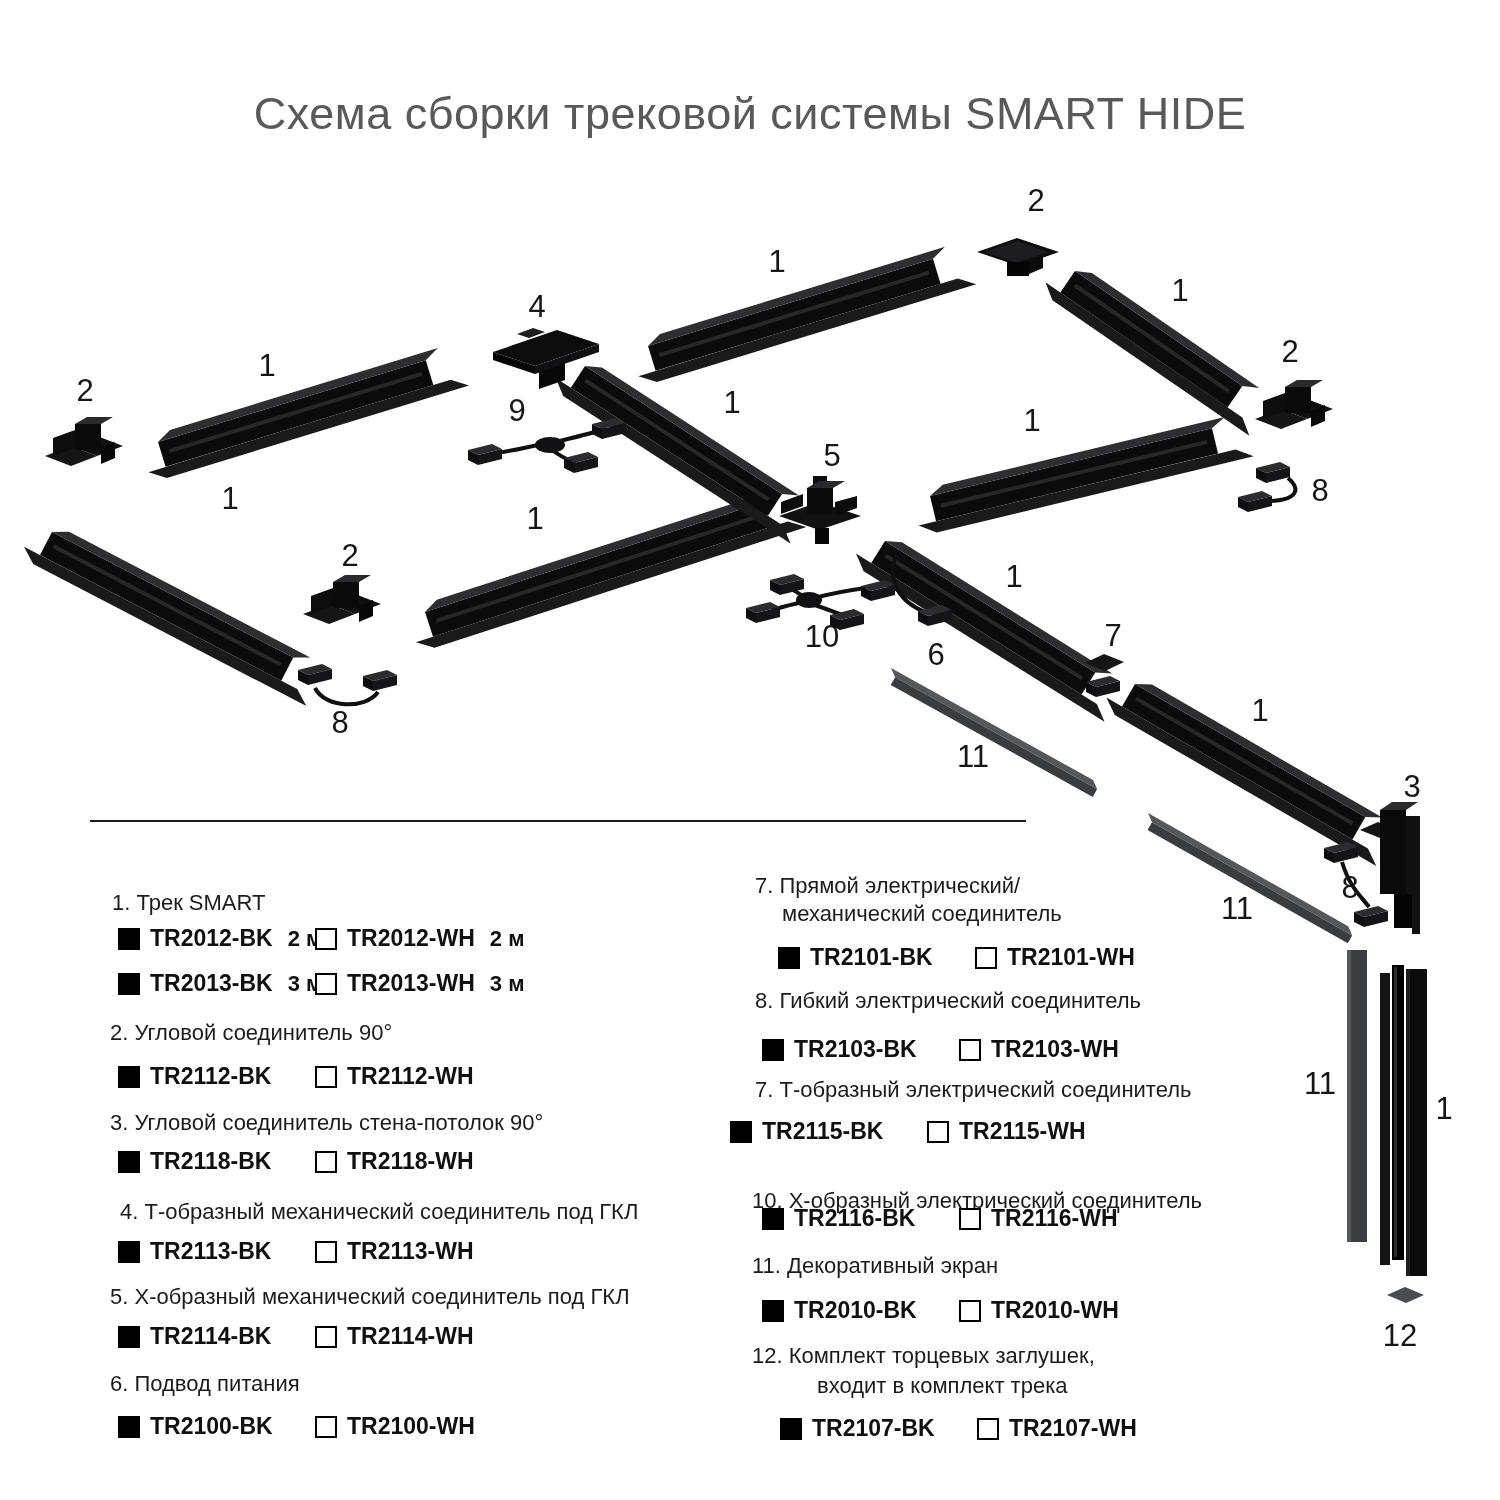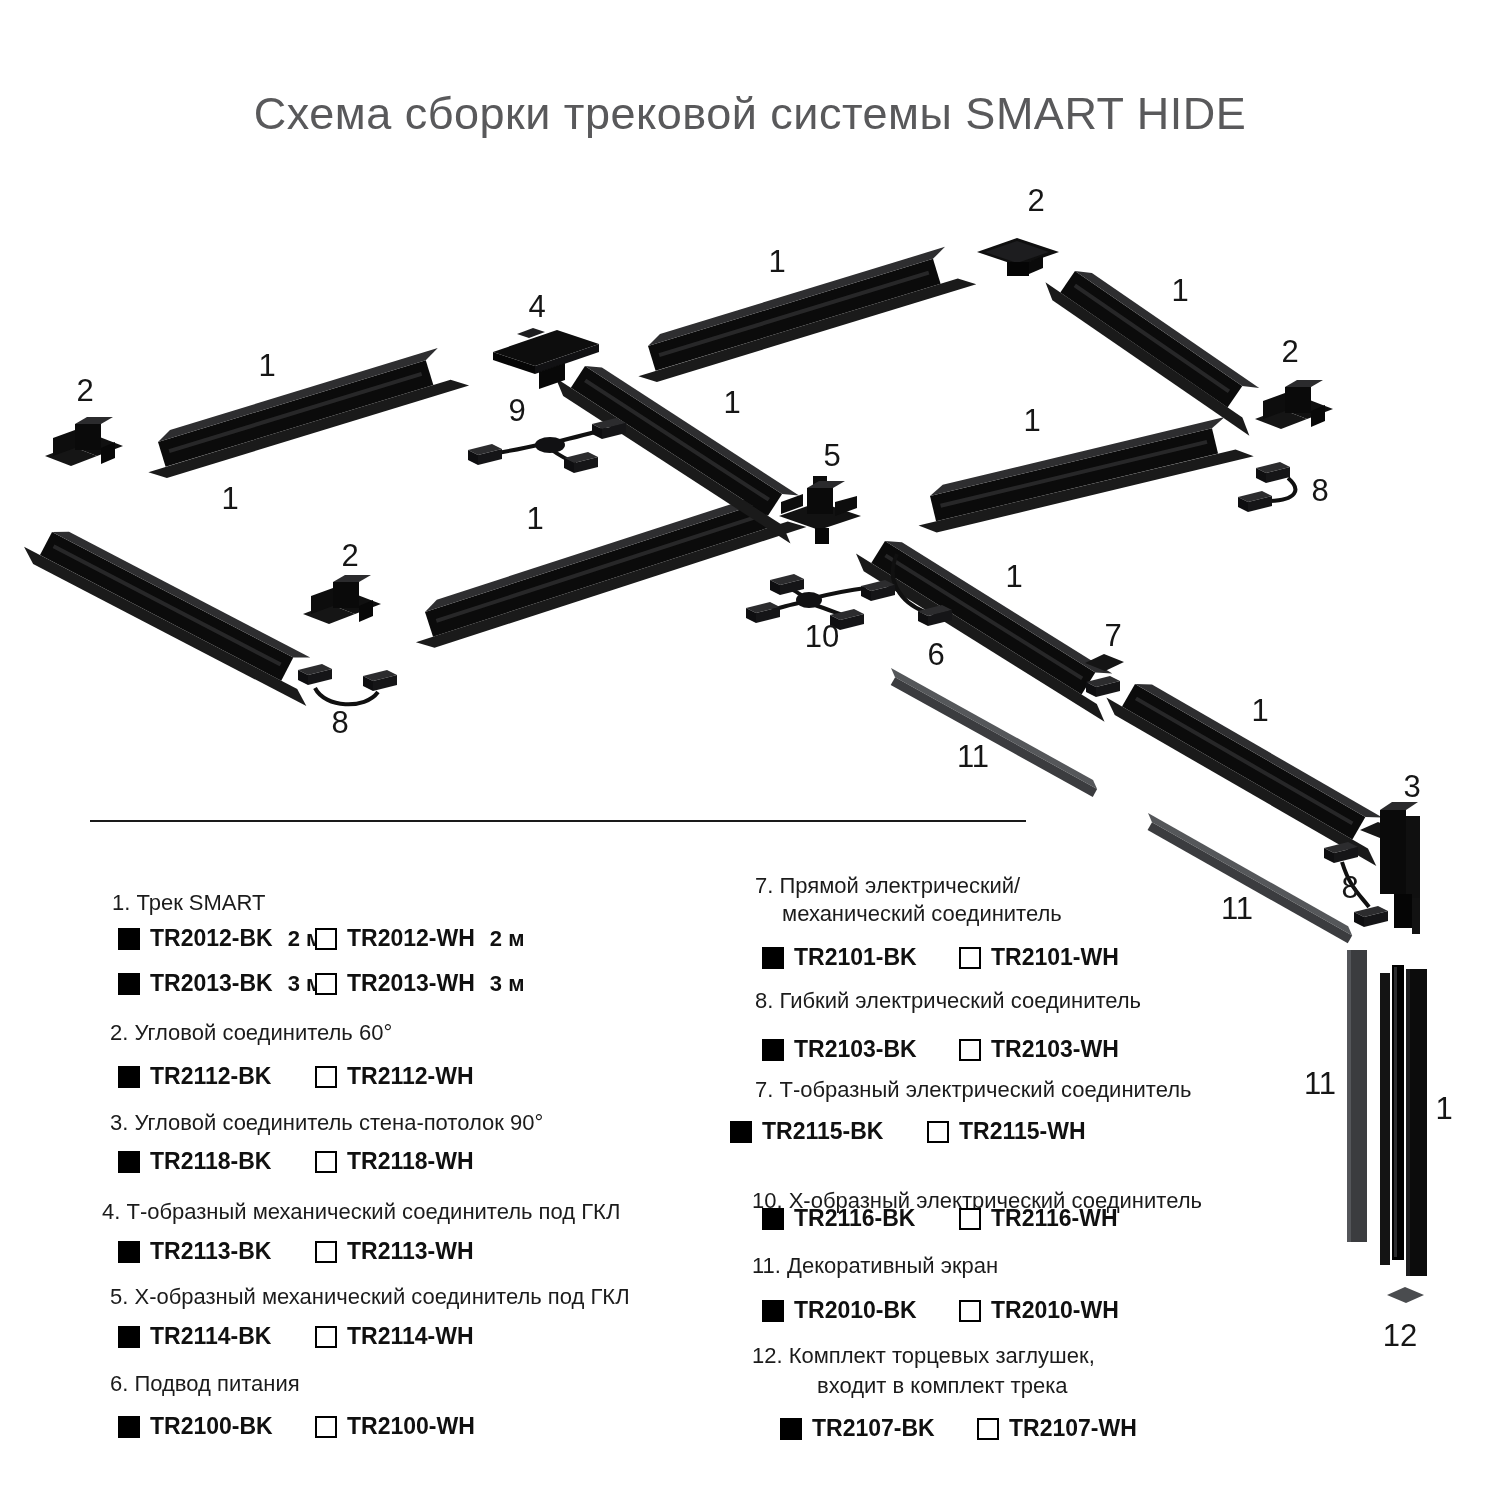--- a/index.html
+++ b/index.html
@@ -267,21 +267,21 @@
     <span class="code">TR2013-BK</span>
     <span class="size">3 м</span>
   </span>
   <span class="grp grp2">
     <span class="sw white"></span>
     <span class="code">TR2013-WH</span>
     <span class="size">3 м</span>
   </span>
 </div>
 
-<div class="lname" style="left:110px;top:1020px">2. Угловой соединитель 60°</div>
+<div class="lname" style="left:110px;top:1020px">2. Угловой соединитель 90°</div>
 <div class="crow" style="left:118px;top:1063px">
   <span class="grp">
     <span class="sw"></span>
     <span class="code">TR2112-BK</span>
   </span>
   <span class="grp grp2">
     <span class="sw white"></span>
     <span class="code">TR2112-WH</span>
   </span>
 </div>
@@ -291,21 +291,21 @@
   <span class="grp">
     <span class="sw"></span>
     <span class="code">TR2118-BK</span>
   </span>
   <span class="grp grp2">
     <span class="sw white"></span>
     <span class="code">TR2118-WH</span>
   </span>
 </div>
 
-<div class="lname" style="left:102px;top:1199px">4. Т-образный механический соединитель под ГКЛ</div>
+<div class="lname" style="left:120px;top:1199px">4. Т-образный механический соединитель под ГКЛ</div>
 <div class="crow" style="left:118px;top:1238px">
   <span class="grp">
     <span class="sw"></span>
     <span class="code">TR2113-BK</span>
   </span>
   <span class="grp grp2">
     <span class="sw white"></span>
     <span class="code">TR2113-WH</span>
   </span>
 </div>
@@ -329,21 +329,21 @@
     <span class="code">TR2100-BK</span>
   </span>
   <span class="grp grp2">
     <span class="sw white"></span>
     <span class="code">TR2100-WH</span>
   </span>
 </div>
 
 <div class="lname" style="left:755px;top:873px">7. Прямой электрический/</div>
 <div class="lname" style="left:782px;top:901px">механический соединитель</div>
-<div class="crow" style="left:762px;top:944px">
+<div class="crow" style="left:778px;top:944px">
   <span class="grp">
     <span class="sw"></span>
     <span class="code">TR2101-BK</span>
   </span>
   <span class="grp grp2">
     <span class="sw white"></span>
     <span class="code">TR2101-WH</span>
   </span>
 </div>
 

